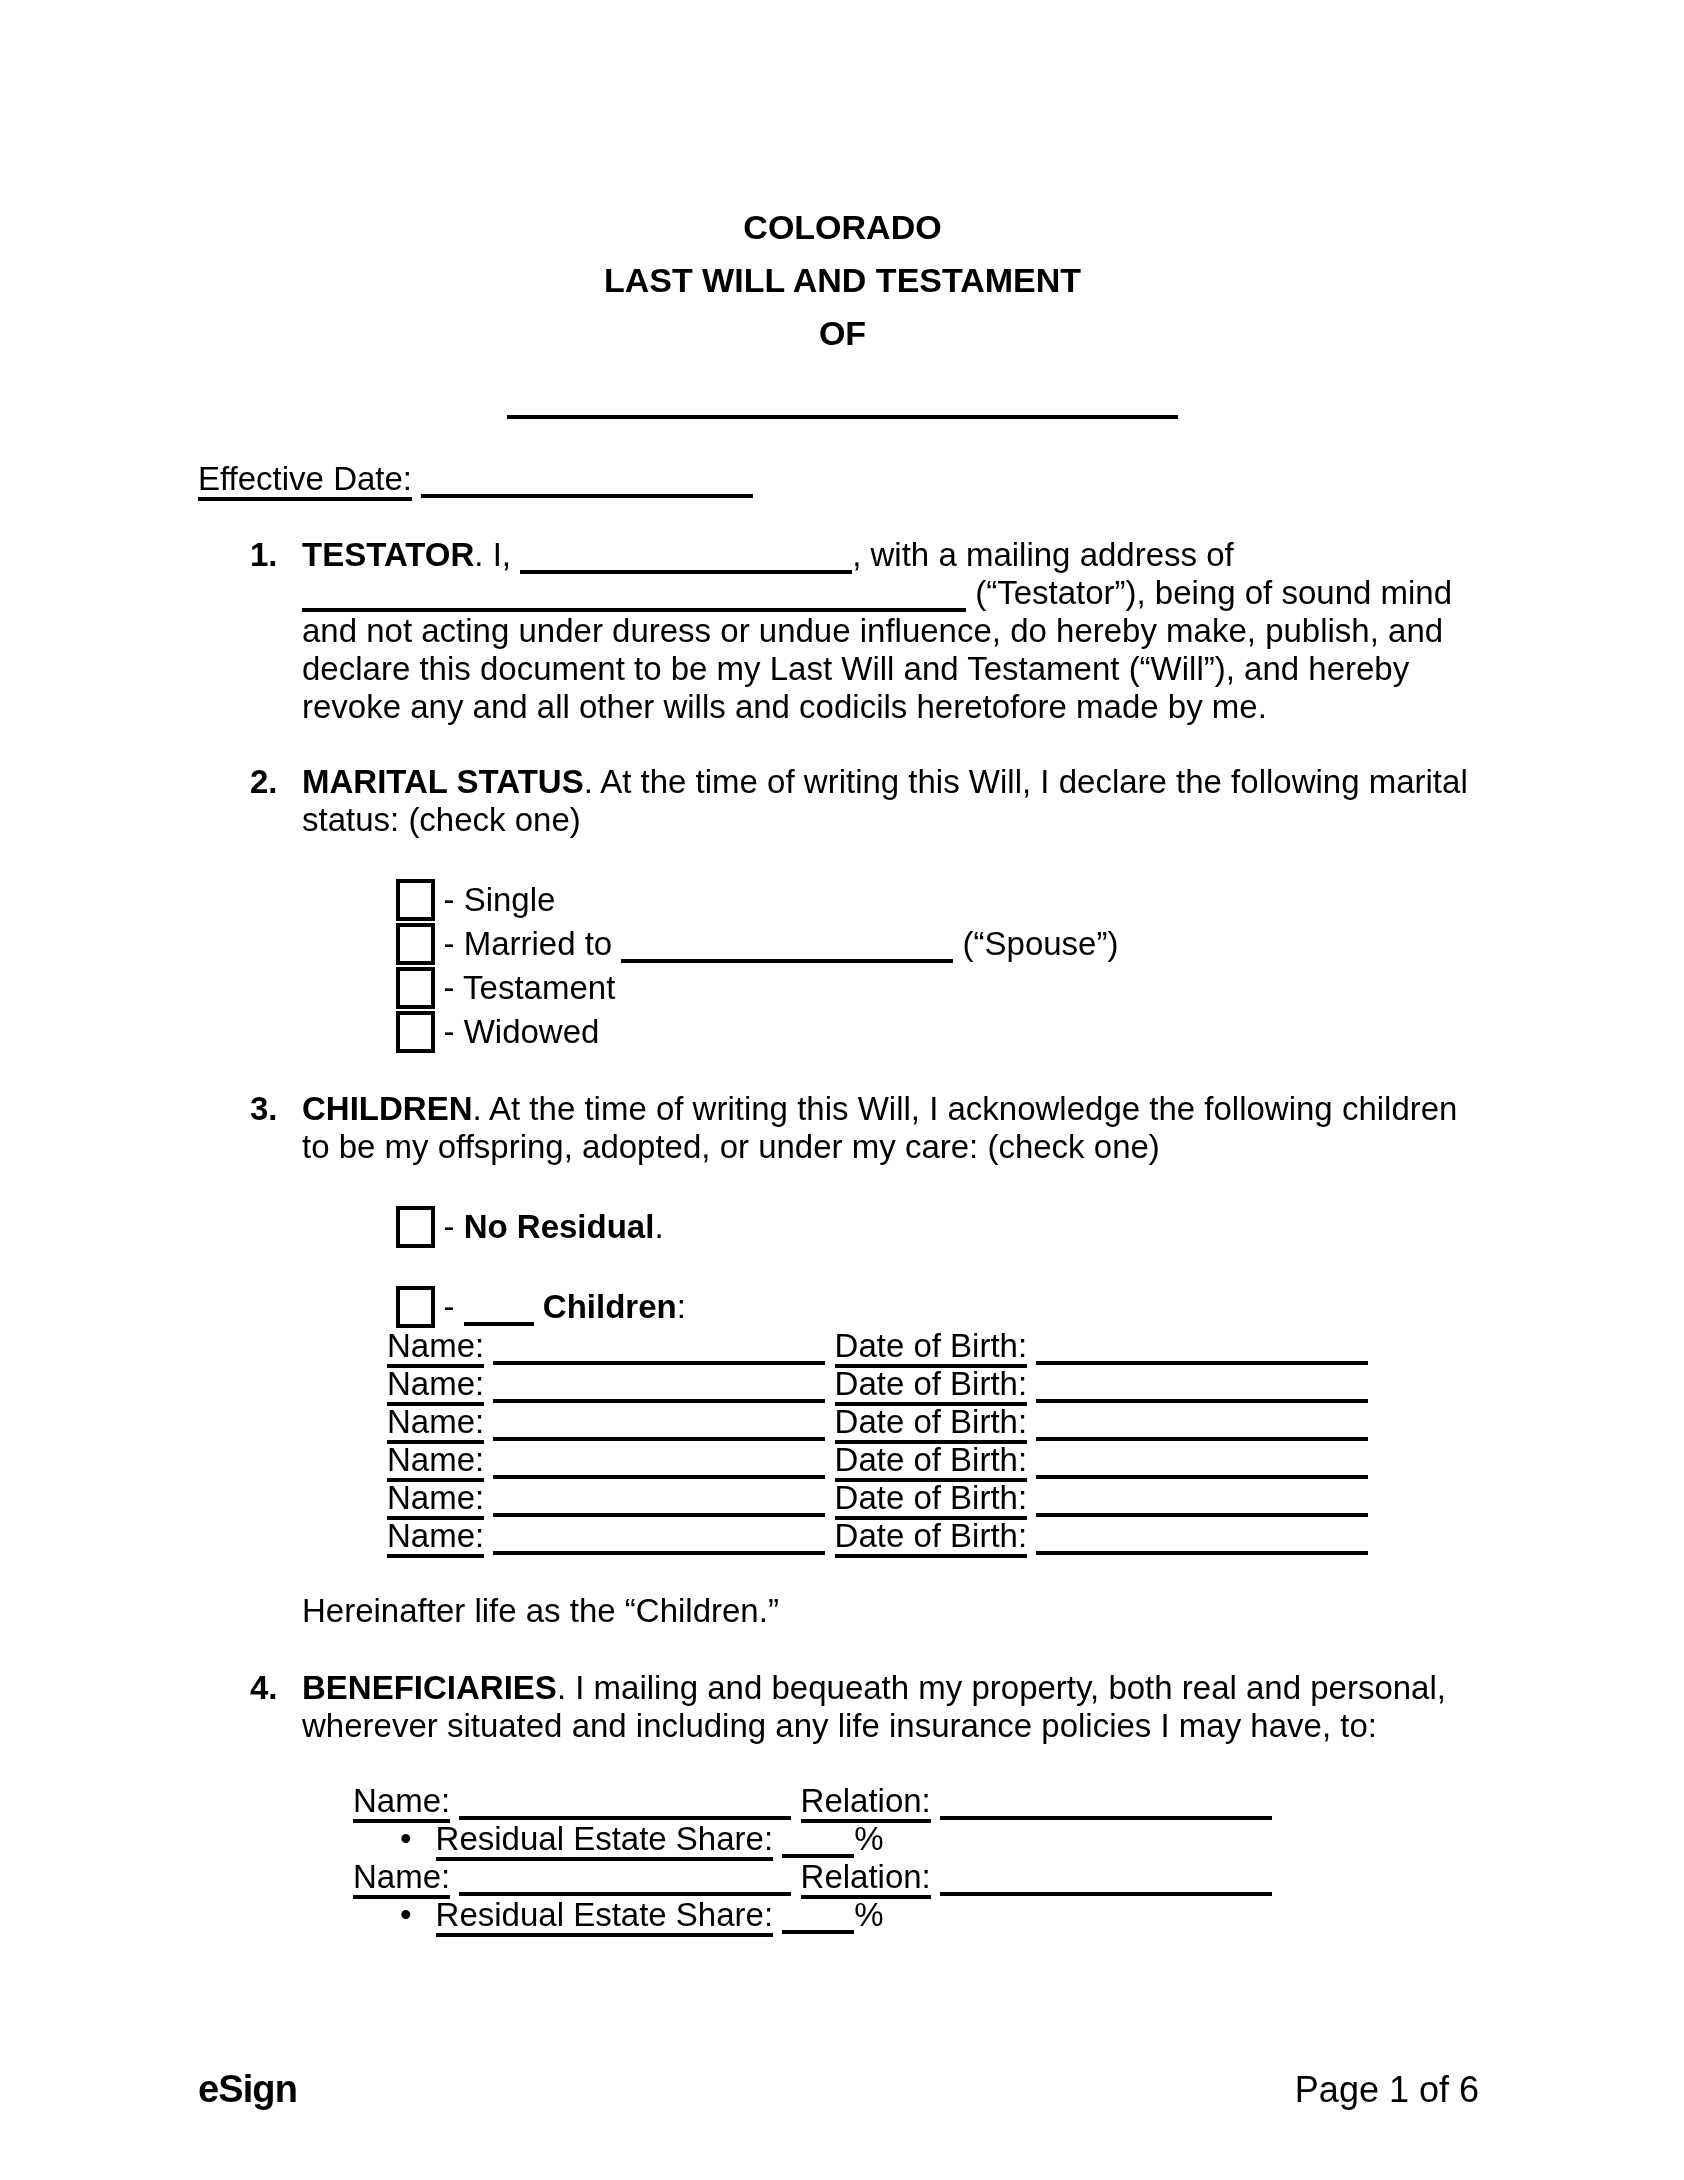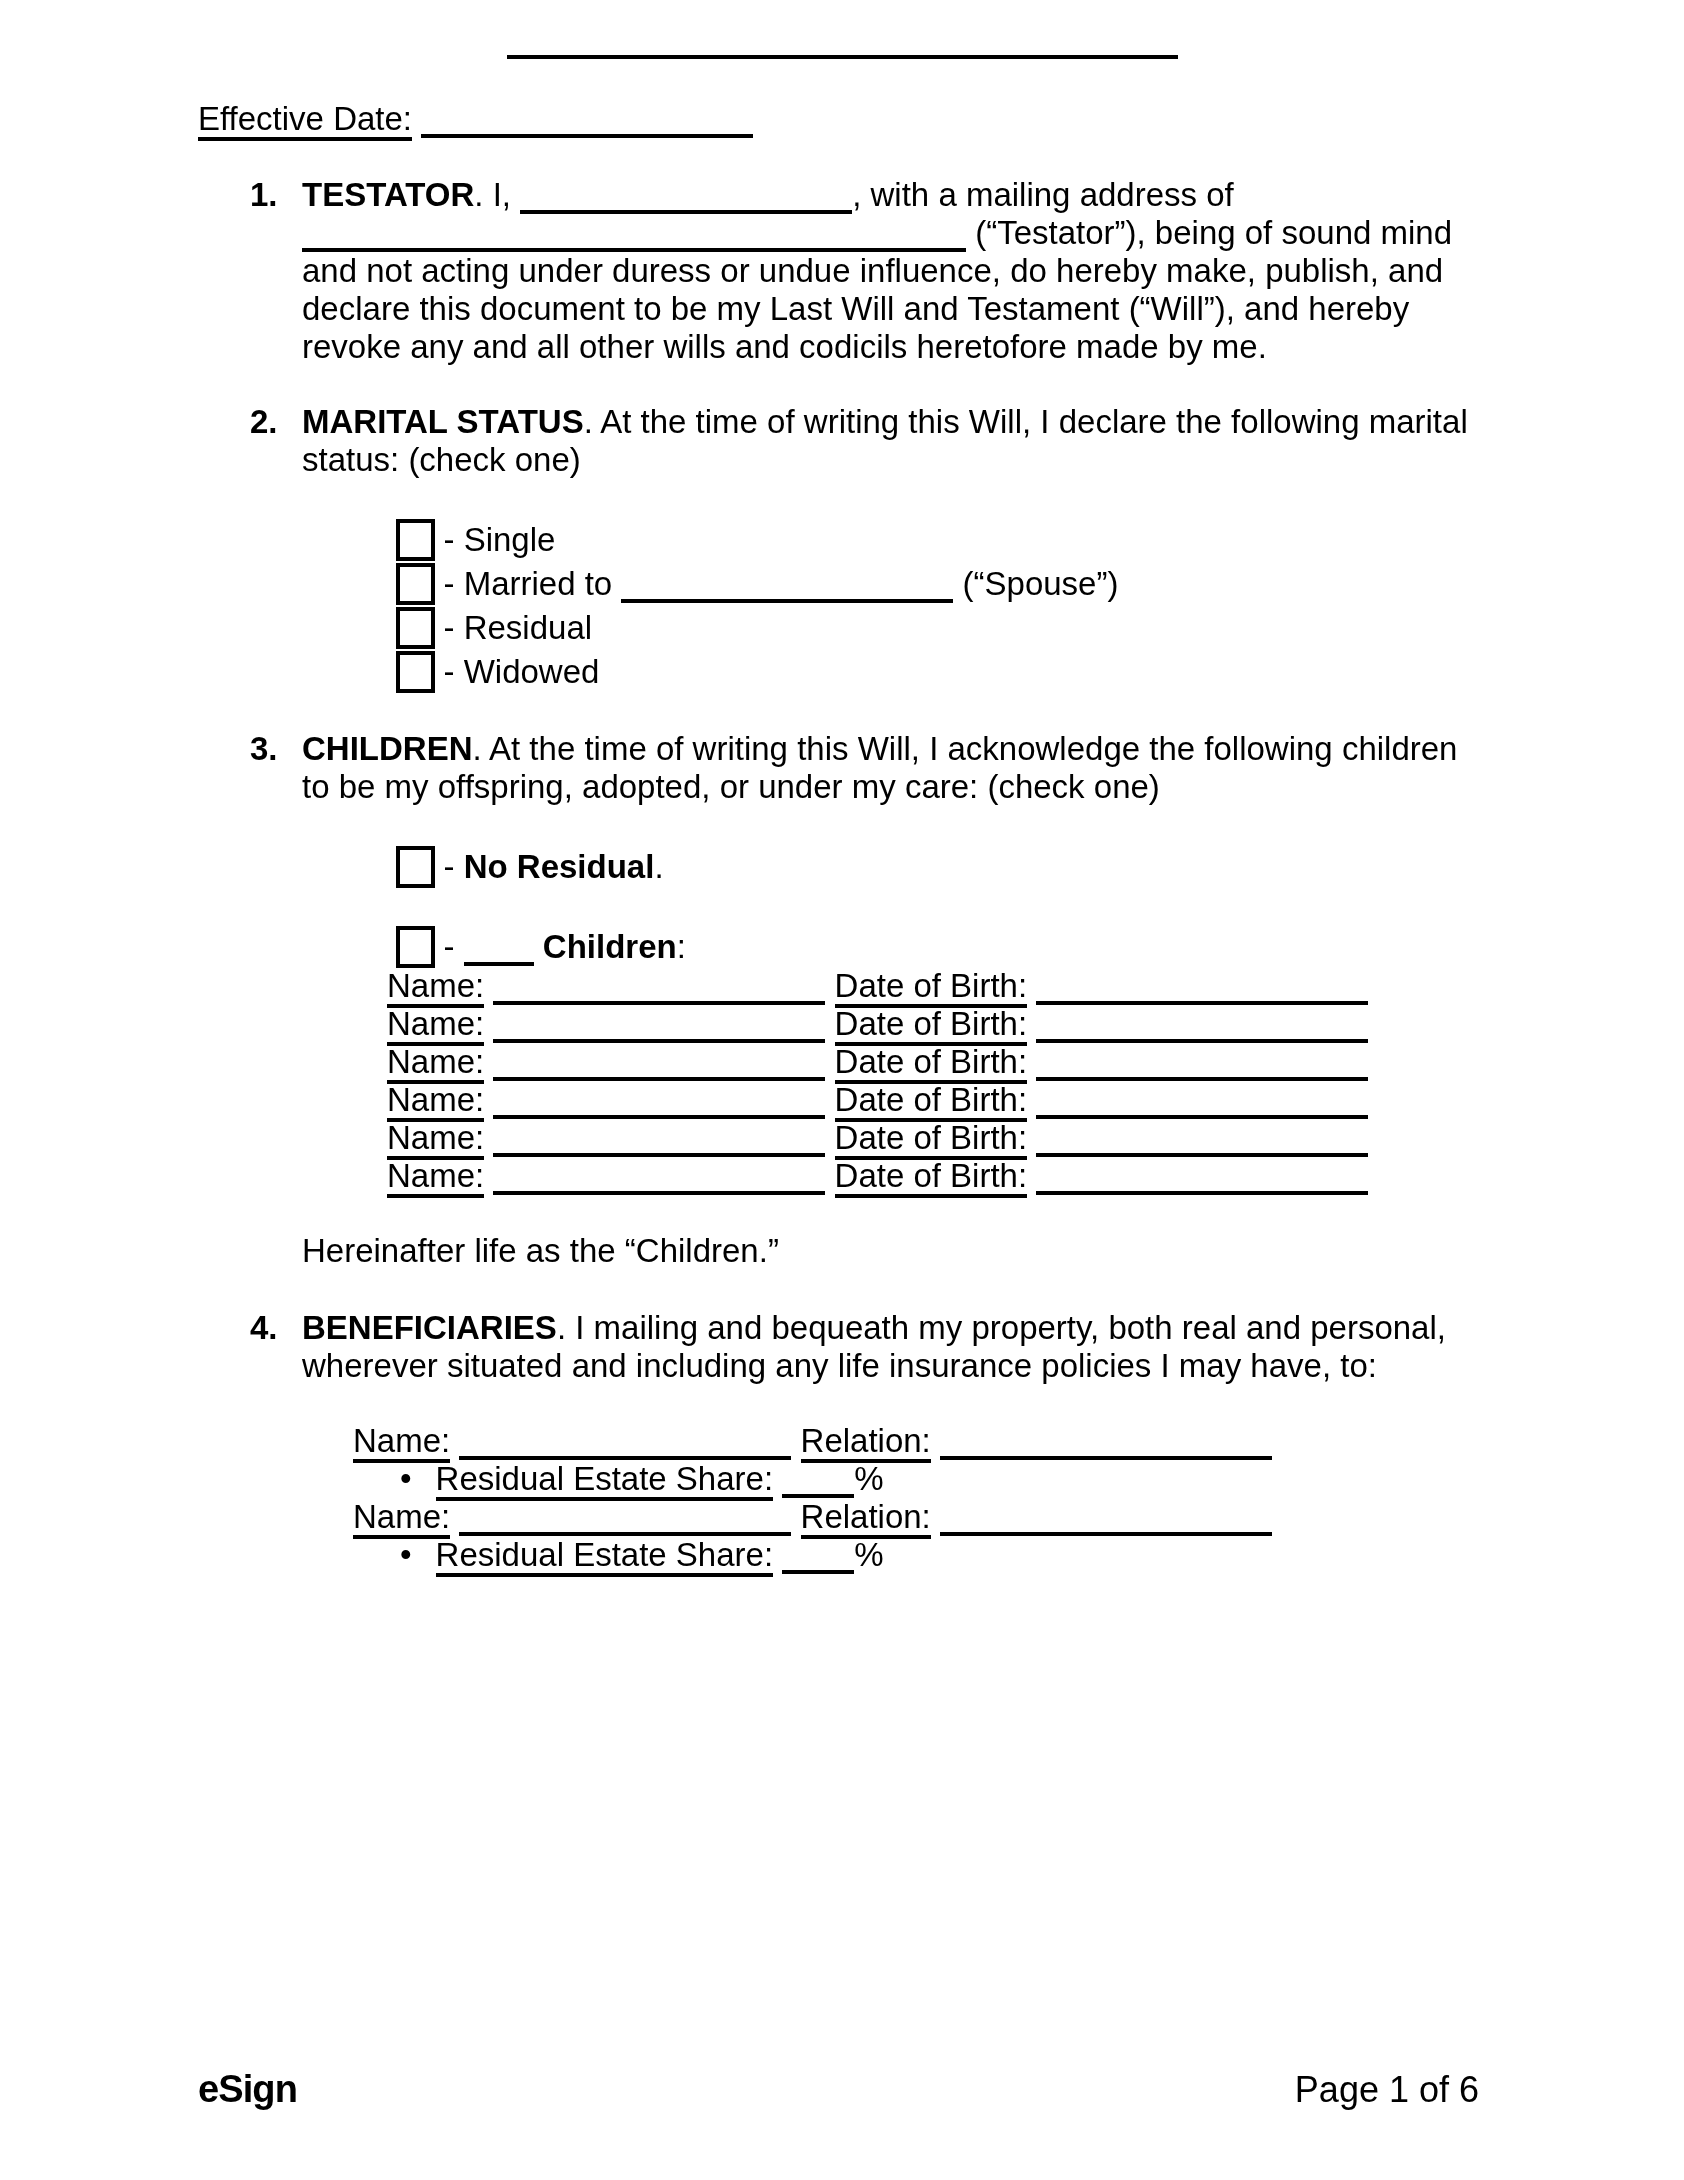--- a/index.html
+++ b/index.html
@@ -48,20 +48,25 @@
   }
   .brand { font-weight:bold; font-size:38px; letter-spacing:-0.9px; }
   .pagenum { font-size:36px; }
 </style>
 </head>
 <body>
 
 <div class="page">
   <div class="content">
 
+    <div class="title">
+      <div>COLORADO</div>
+      <div>LAST WILL AND TESTAMENT</div>
+      <div>OF</div>
+    </div>
 
     <div class="center-blank"></div>
 
     <div class="effective">
       <span class="ul">Effective Date:</span>
       <span class="blank w390"></span>
     </div>
 
     <div class="sec m-sec1">
       <div class="sec-num">1.</div>
@@ -82,21 +87,21 @@
         <div class="cbgroup">
           <div class="cbrow">
             <span class="checkbox"></span><span>- Single</span>
           </div>
           <div class="cbrow">
             <span class="checkbox"></span><span>- Married to</span>
             <span class="blank w390"></span>
             <span>(“Spouse”)</span>
           </div>
           <div class="cbrow">
-            <span class="checkbox"></span><span>- Residual</span>
+            <span class="checkbox"></span><span>- Testament</span>
           </div>
           <div class="cbrow">
             <span class="checkbox"></span><span>- Widowed</span>
           </div>
         </div>
       </div>
     </div>
 
     <div class="sec m-sec3">
       <div class="sec-num">3.</div>

